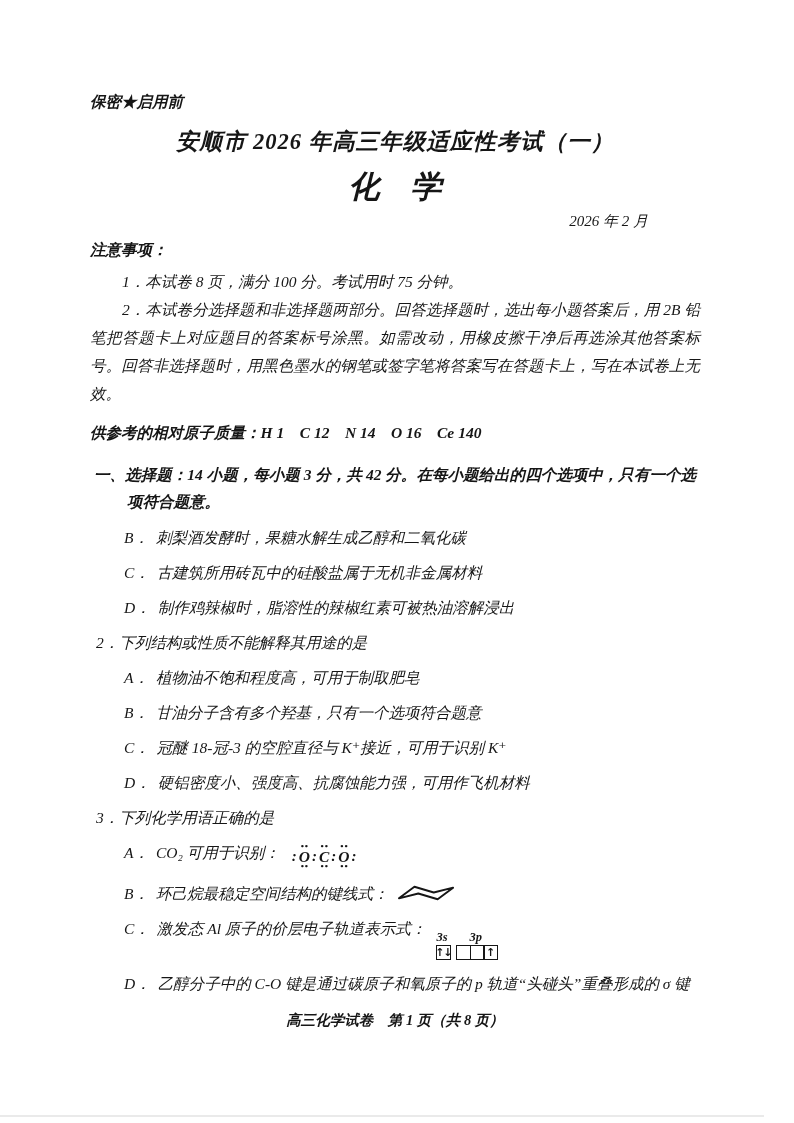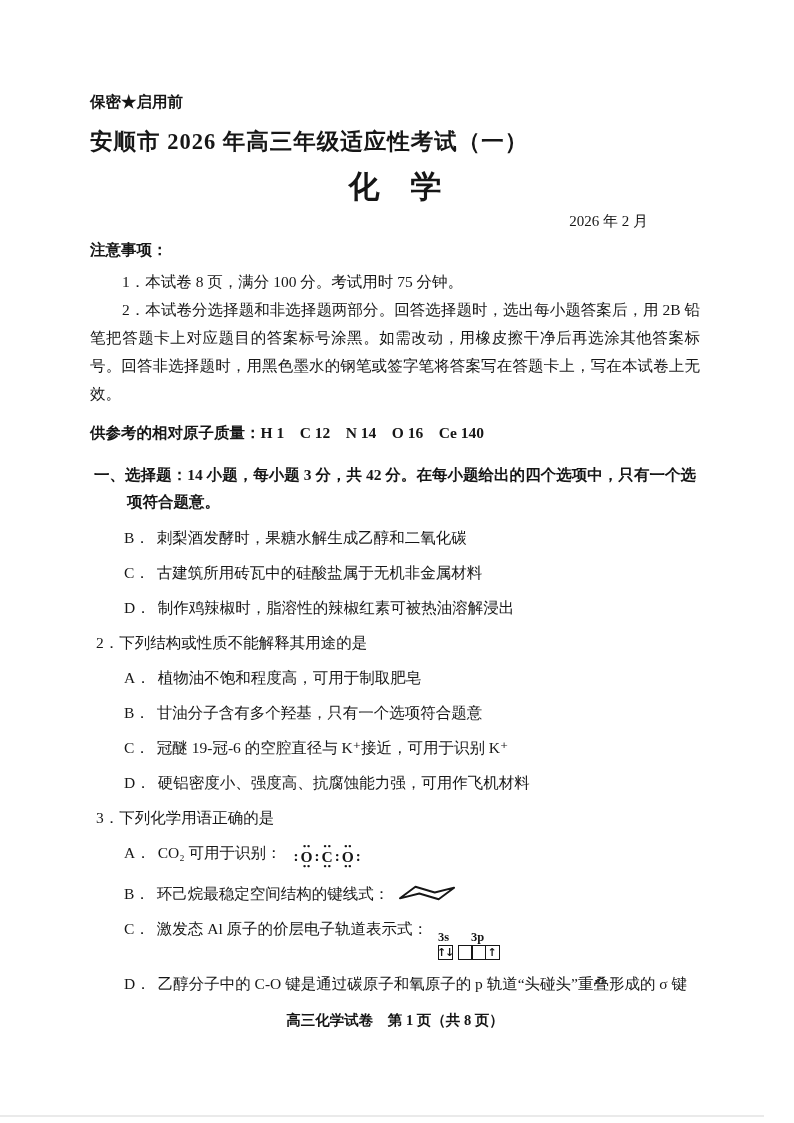--- a/index.html
+++ b/index.html
@@ -1,24 +1,24 @@
 <!DOCTYPE html>
 <html><head>
 <meta charset="utf-8">
 <style>
   html,body { margin:0; padding:0; }
   body {
     width:794px; height:1123px; background:#ffffff; overflow:hidden;
     font-family:"Liberation Serif","DejaVu Serif",serif;
     color:#161616; position:relative;
   }
-  .page { box-sizing:border-box; width:764px; height:1123px; padding:92px 64px 0 90px; position:relative; }
+  .page { box-sizing:border-box; width:764px; height:1123px; padding:92px 64px 0 90px; position:relative;font-style:italic; }
 
   .security { font-weight:bold; font-size:15.5px; margin:0 0 13px; }
-  .title    { font-size:22.5px; font-weight:bold; text-align:left; margin:0 0 9px; letter-spacing:1px; }
+  .title    { font-size:22.5px; font-weight:bold; text-align:center; margin:0 0 9px; letter-spacing:1px; }
   .subject  { font-size:31px;  font-weight:bold; text-align:center; margin:0 0 4px; }
   .date     { text-align:right; font-size:15px; padding-right:52px; margin:0 0 9px; }
 
   .notice-h { font-weight:bold; font-size:15.5px; margin:0 0 7px; }
   .para     { font-size:15.5px; line-height:28px; margin:0; text-align:justify; text-indent:32px; }
 
   .masses   { font-weight:bold; font-size:15.5px; margin:15px 0 17px; white-space:pre-wrap; }
   .sec-h    { font-weight:bold; font-size:15.5px; line-height:27px; margin:0 4px 12px;
               padding-left:33px; text-indent:-33px; text-align:justify; }
 
@@ -72,21 +72,21 @@
   <div>
     <div class="opt"><span class="opt-label">B．</span><span>刺梨酒发酵时，果糖水解生成乙醇和二氧化碳</span></div>
     <div class="opt"><span class="opt-label">C．</span><span>古建筑所用砖瓦中的硅酸盐属于无机非金属材料</span></div>
     <div class="opt"><span class="opt-label">D．</span><span>制作鸡辣椒时，脂溶性的辣椒红素可被热油溶解浸出</span></div>
   </div>
 
   <div>
     <div class="stem"><span>2．</span><span>下列结构或性质不能解释其用途的是</span></div>
     <div class="opt"><span class="opt-label">A．</span><span>植物油不饱和程度高，可用于制取肥皂</span></div>
     <div class="opt"><span class="opt-label">B．</span><span>甘油分子含有多个羟基，只有一个选项符合题意</span></div>
-    <div class="opt"><span class="opt-label">C．</span><span>冠醚 19-冠-6 的空腔直径与 K⁺接近，可用于识别 K⁺</span></div>
+    <div class="opt"><span class="opt-label">C．</span><span>冠醚 18-冠-3 的空腔直径与 K⁺接近，可用于识别 K⁺</span></div>
     <div class="opt"><span class="opt-label">D．</span><span>硬铝密度小、强度高、抗腐蚀能力强，可用作飞机材料</span></div>
   </div>
 
   <div>
     <div class="stem"><span>3．</span><span>下列化学用语正确的是</span></div>
 
     <div class="opt">
       <span class="opt-label">A．</span><span>CO₂ 可用于识别：</span><span class="ef">
           <span class="ef-colon">:</span>
           <span class="ef-atom">

